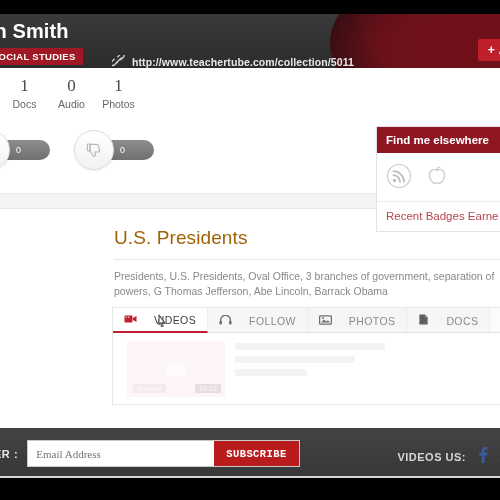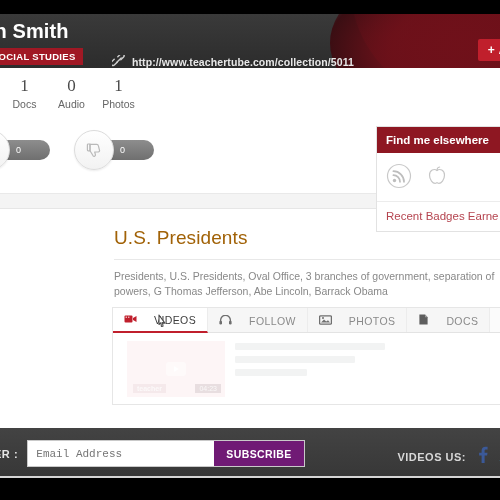--- a/index.html
+++ b/index.html
@@ -299,32 +299,32 @@
     display: flex; align-items: stretch;
     border: 1px solid #c9c9c9;
     background: #fff;
     height: 25px;
   }
   .news-input {
     width: 170px;
     border: none; outline: none;
     font-size: 11px; color: #8b8b8b;
     padding: 0 8px;
-    font-family: Liberation Mono, monospace;
+    font-family: Liberation Serif, serif;
     background: #fff;
   }
   .subscribe-btn {
-    background: #701a75;
+    background: #b91c1c;
     color: #fff;
     font-size: 10.5px; font-weight: bold;
     letter-spacing: .4px;
     padding: 0 12px;
     display: flex; align-items: center;
     border: none;
-    font-family: Liberation Sans, sans-serif;
+    font-family: Liberation Mono, monospace;
     cursor: pointer;
   }
   .follow {
     position: absolute; right: -16px; top: 18px;
     display: flex; align-items: center; gap: 9px;
   }
   .follow-label {
     font-size: 11px; font-weight: bold; color: #d8d8d8;
     letter-spacing: .5px; white-space: nowrap;
   }

